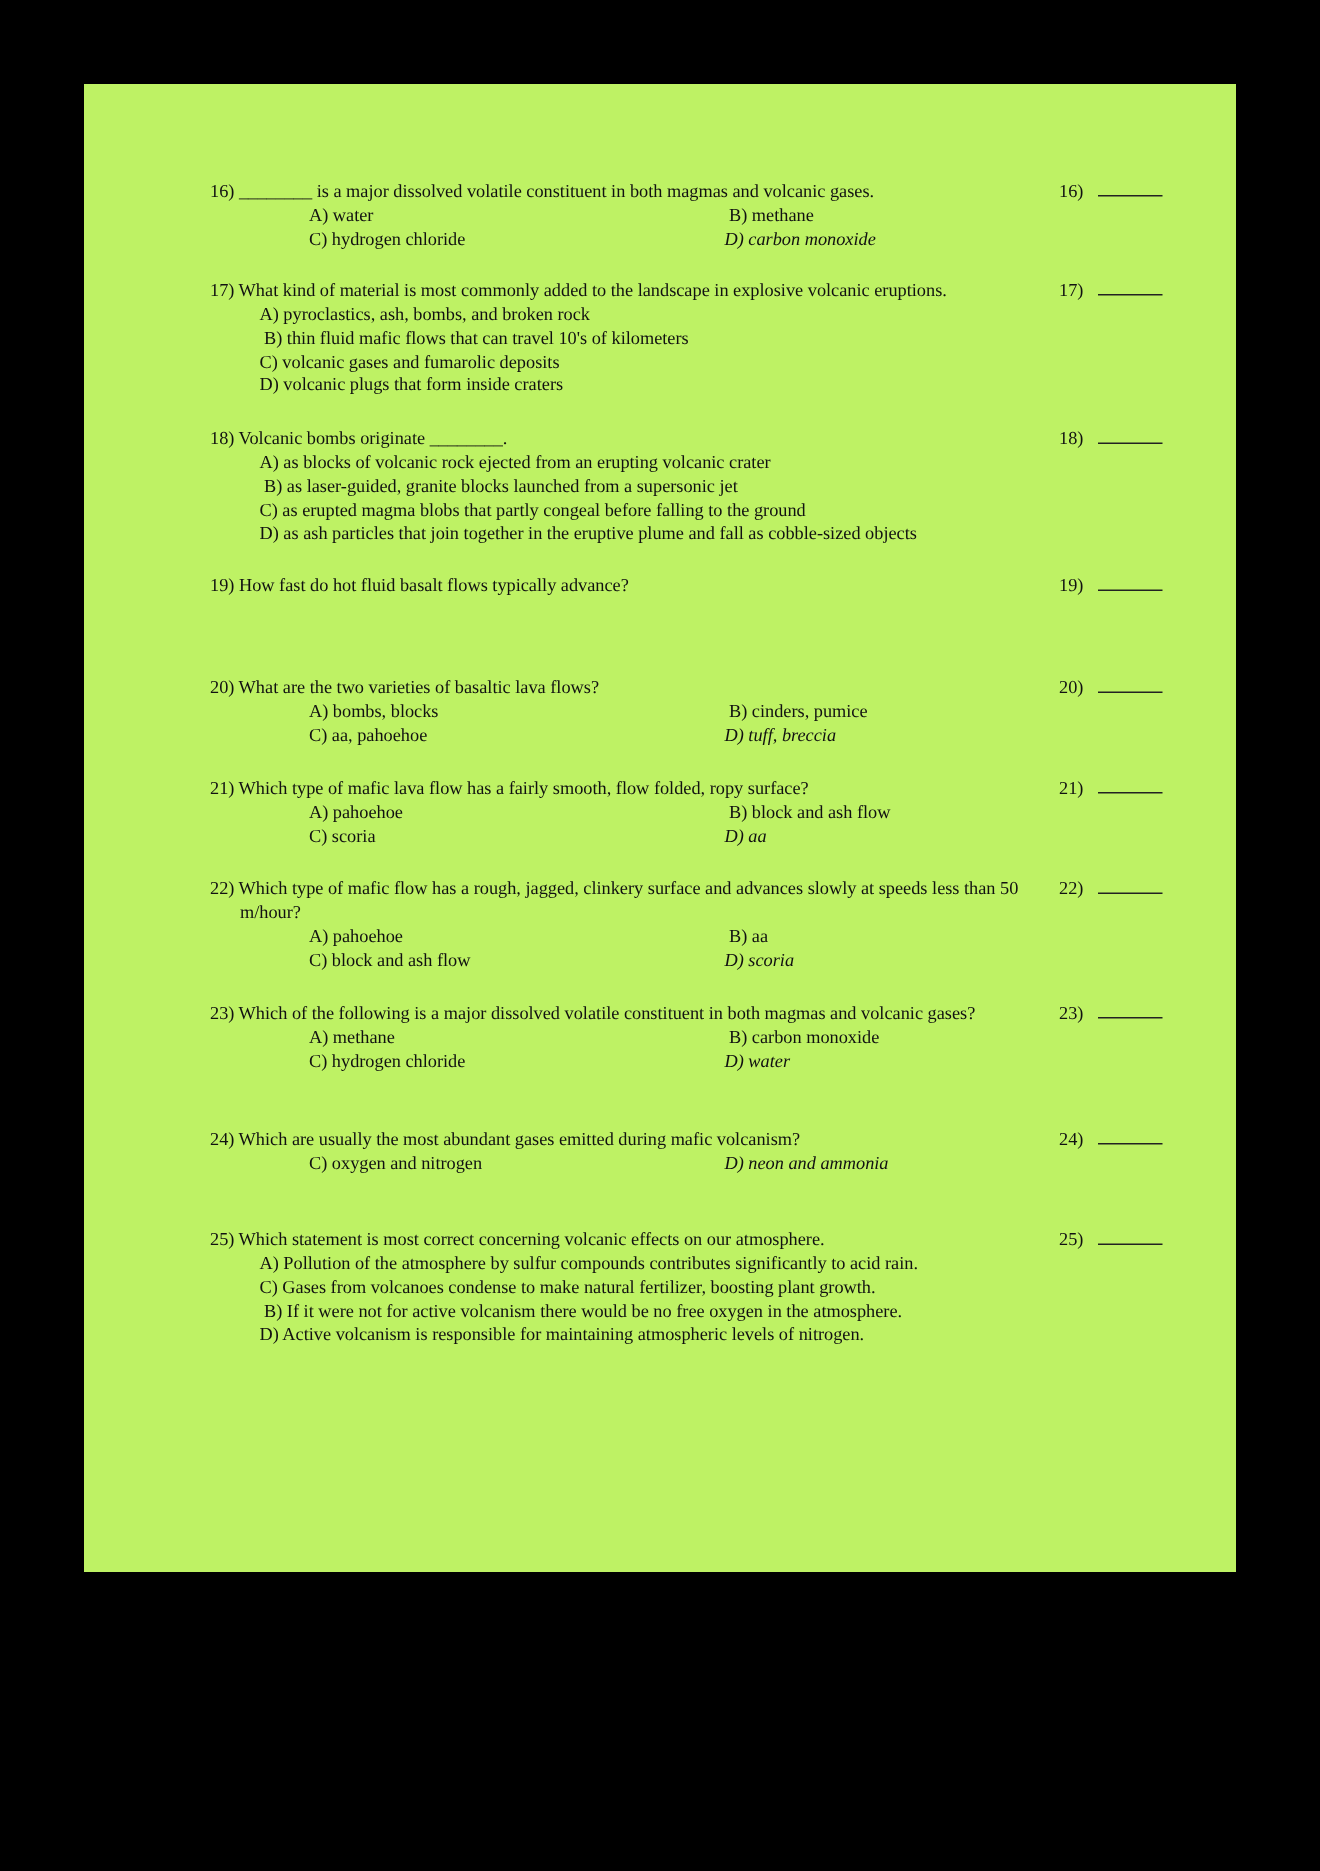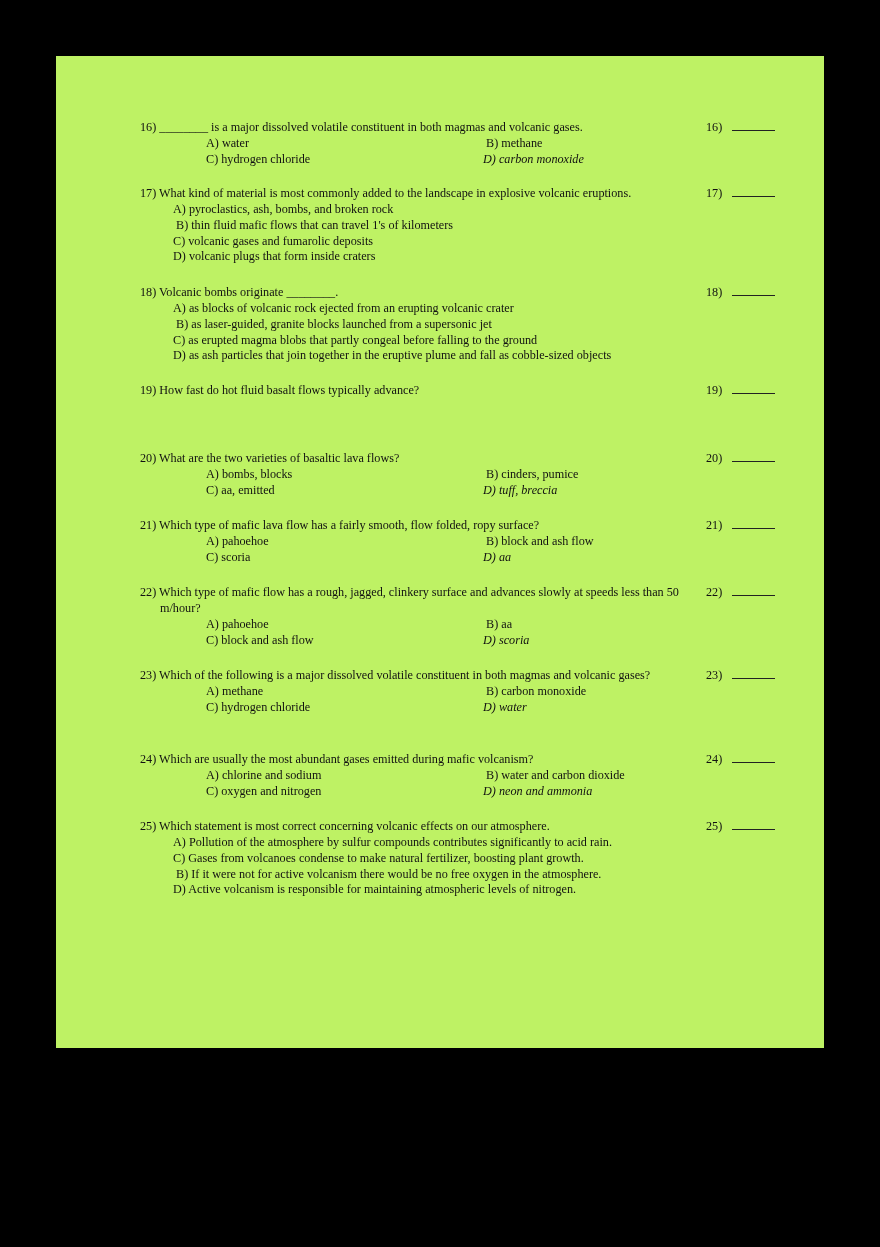--- a/index.html
+++ b/index.html
@@ -38,21 +38,21 @@
           <span class="c2">D)  carbon monoxide</span>
         </div>
     </div>
   </div>
 
   <div class="q" style="top:129px">
     <div class="stem" style="width:560px"><span>17)</span> <span>What kind of material is most commonly added to the landscape in explosive volcanic eruptions.</span></div>
     <div class="num-right"><span class="n">17)</span><span class="blank"></span></div>
     <div class="opts1">
       <div class="row">A)  pyroclastics, ash, bombs, and broken rock</div>
-      <div class="row ind">B) thin fluid mafic flows that can travel 1's of kilometers</div>
+      <div class="row ind">B) thin fluid mafic flows that can travel 10's of kilometers</div>
       <div class="row">C)  volcanic gases and fumarolic deposits</div>
       <div class="row">D)  volcanic plugs that form inside craters</div>
     </div>
   </div>
 
   <div class="q" style="top:228px">
     <div class="stem"><span>18)</span> <span>Volcanic bombs originate ________.</span></div>
     <div class="num-right"><span class="n">18)</span><span class="blank"></span></div>
     <div class="opts1">
       <div class="row">A)  as blocks of volcanic rock ejected from an erupting volcanic crater</div>
@@ -69,21 +69,21 @@
 
   <div class="q" style="top:394px">
     <div class="stem"><span>20)</span> <span>What are the two varieties of basaltic lava flows?</span></div>
     <div class="num-right"><span class="n">20)</span><span class="blank"></span></div>
     <div class="opts2">
       <div class="row">
           <span class="c1">A)  bombs, blocks</span>
           <span class="c2b">B) cinders, pumice</span>
         </div>
       <div class="row">
-          <span class="c1">C)  aa, emitted</span>
+          <span class="c1">C)  aa, pahoehoe</span>
           <span class="c2">D)  tuff, breccia</span>
         </div>
     </div>
   </div>
 
   <div class="q" style="top:461px">
     <div class="stem"><span>21)</span> <span>Which type of mafic lava flow has a fairly smooth, flow folded, ropy surface?</span></div>
     <div class="num-right"><span class="n">21)</span><span class="blank thick"></span></div>
     <div class="opts2">
       <div class="row">
@@ -125,24 +125,20 @@
           <span class="c2">D)  water</span>
         </div>
     </div>
   </div>
 
   <div class="q" style="top:695px">
     <div class="stem"><span>24)</span> <span>Which are usually the most abundant gases emitted during mafic volcanism?</span></div>
     <div class="num-right"><span class="n">24)</span><span class="blank"></span></div>
     <div class="opts2">
       <div class="row">
-          <span class="c1">A)  chlorine and sodium</span>
-          <span class="c2b">B) water and carbon dioxide</span>
-        </div>
-      <div class="row">
           <span class="c1">C)  oxygen and nitrogen</span>
           <span class="c2">D)  neon and ammonia</span>
         </div>
     </div>
   </div>
 
   <div class="q" style="top:762px">
     <div class="stem"><span>25)</span> <span>Which statement is most correct concerning volcanic effects on our atmosphere.</span></div>
     <div class="num-right"><span class="n">25)</span><span class="blank"></span></div>
     <div class="opts1">

